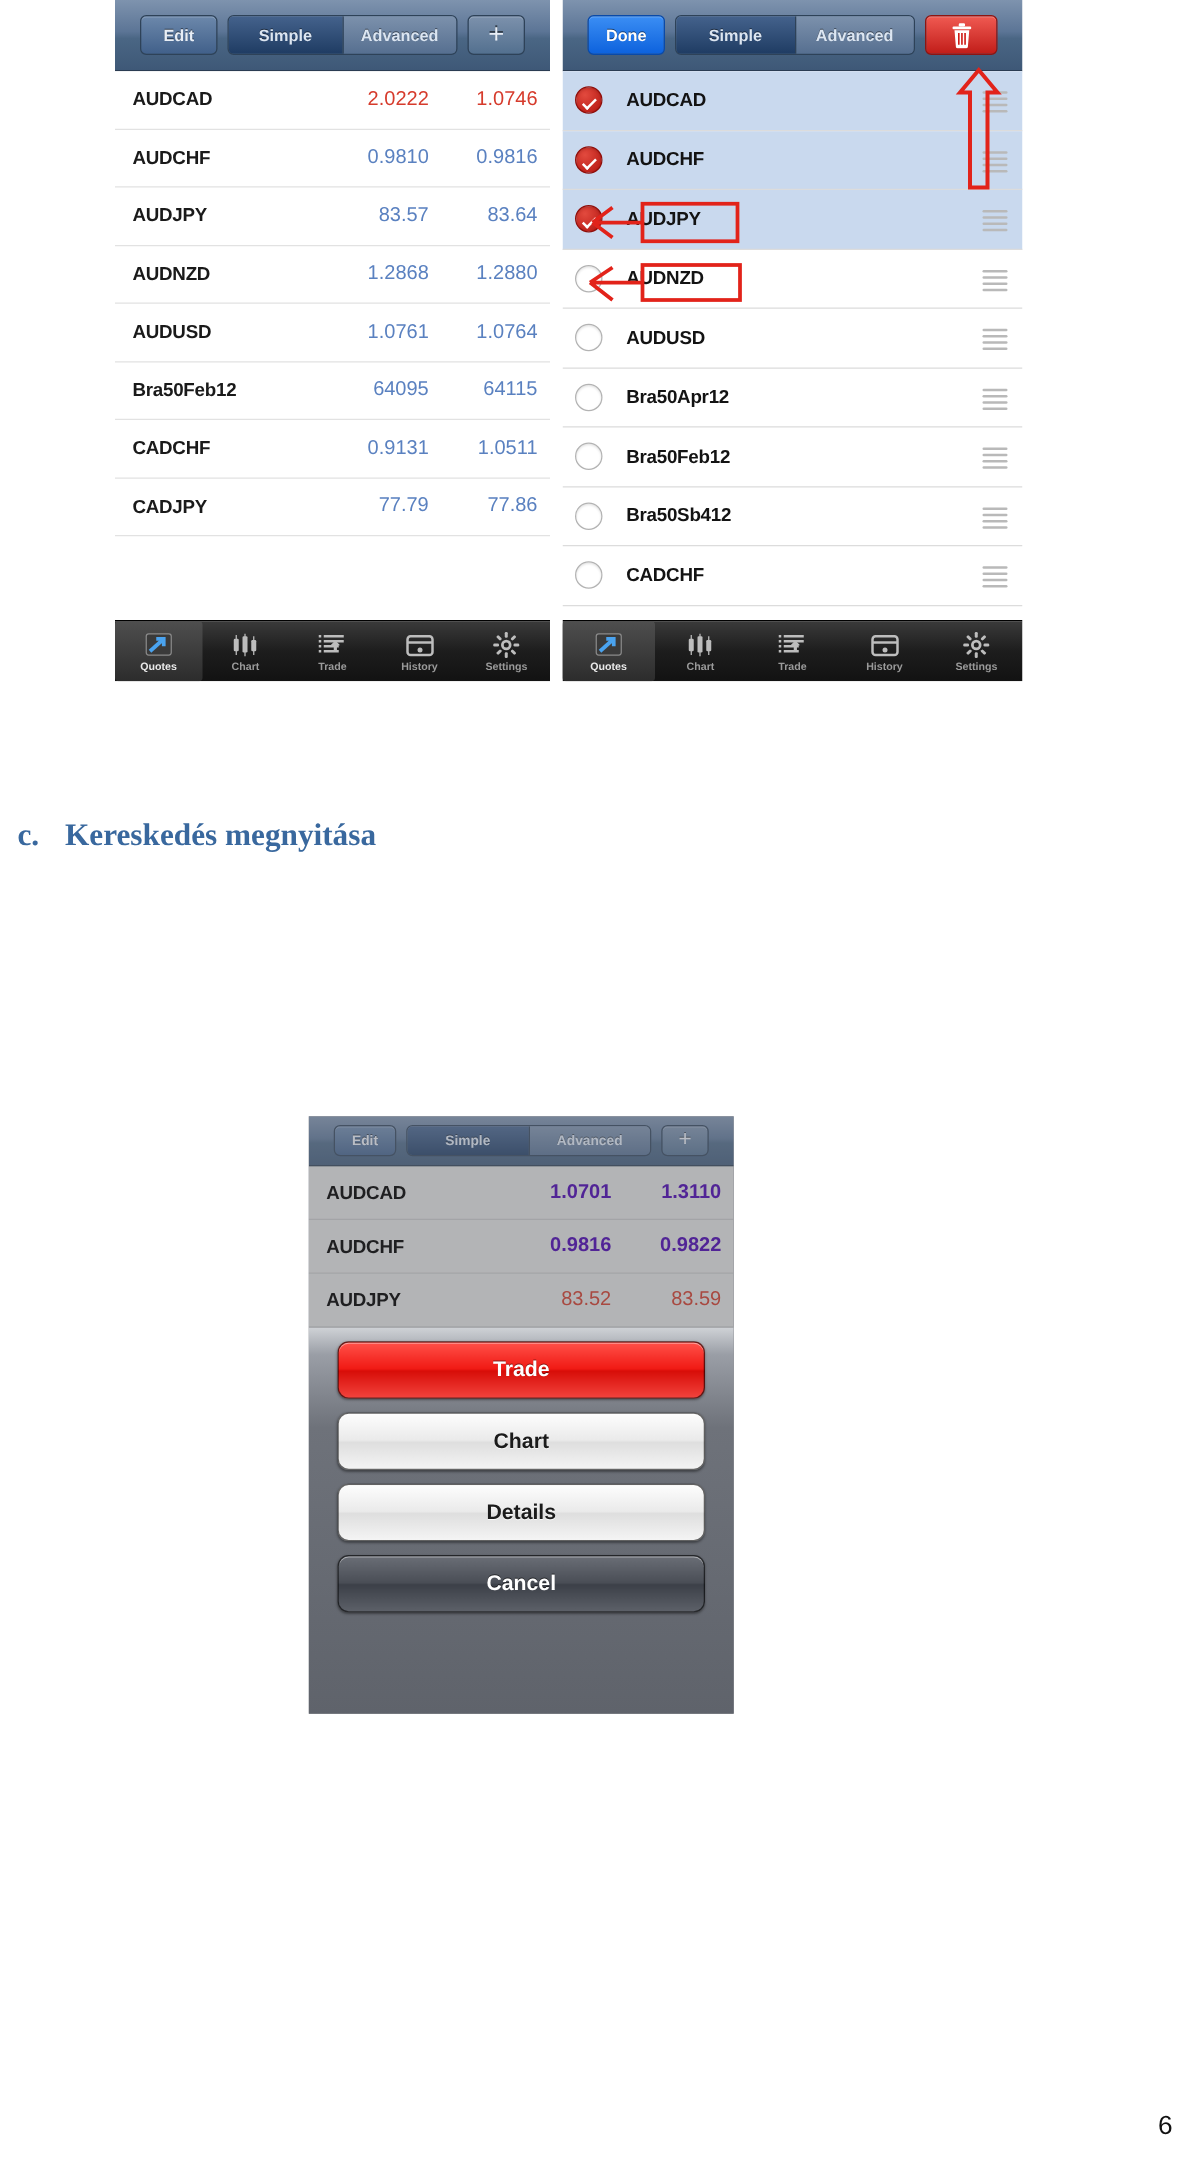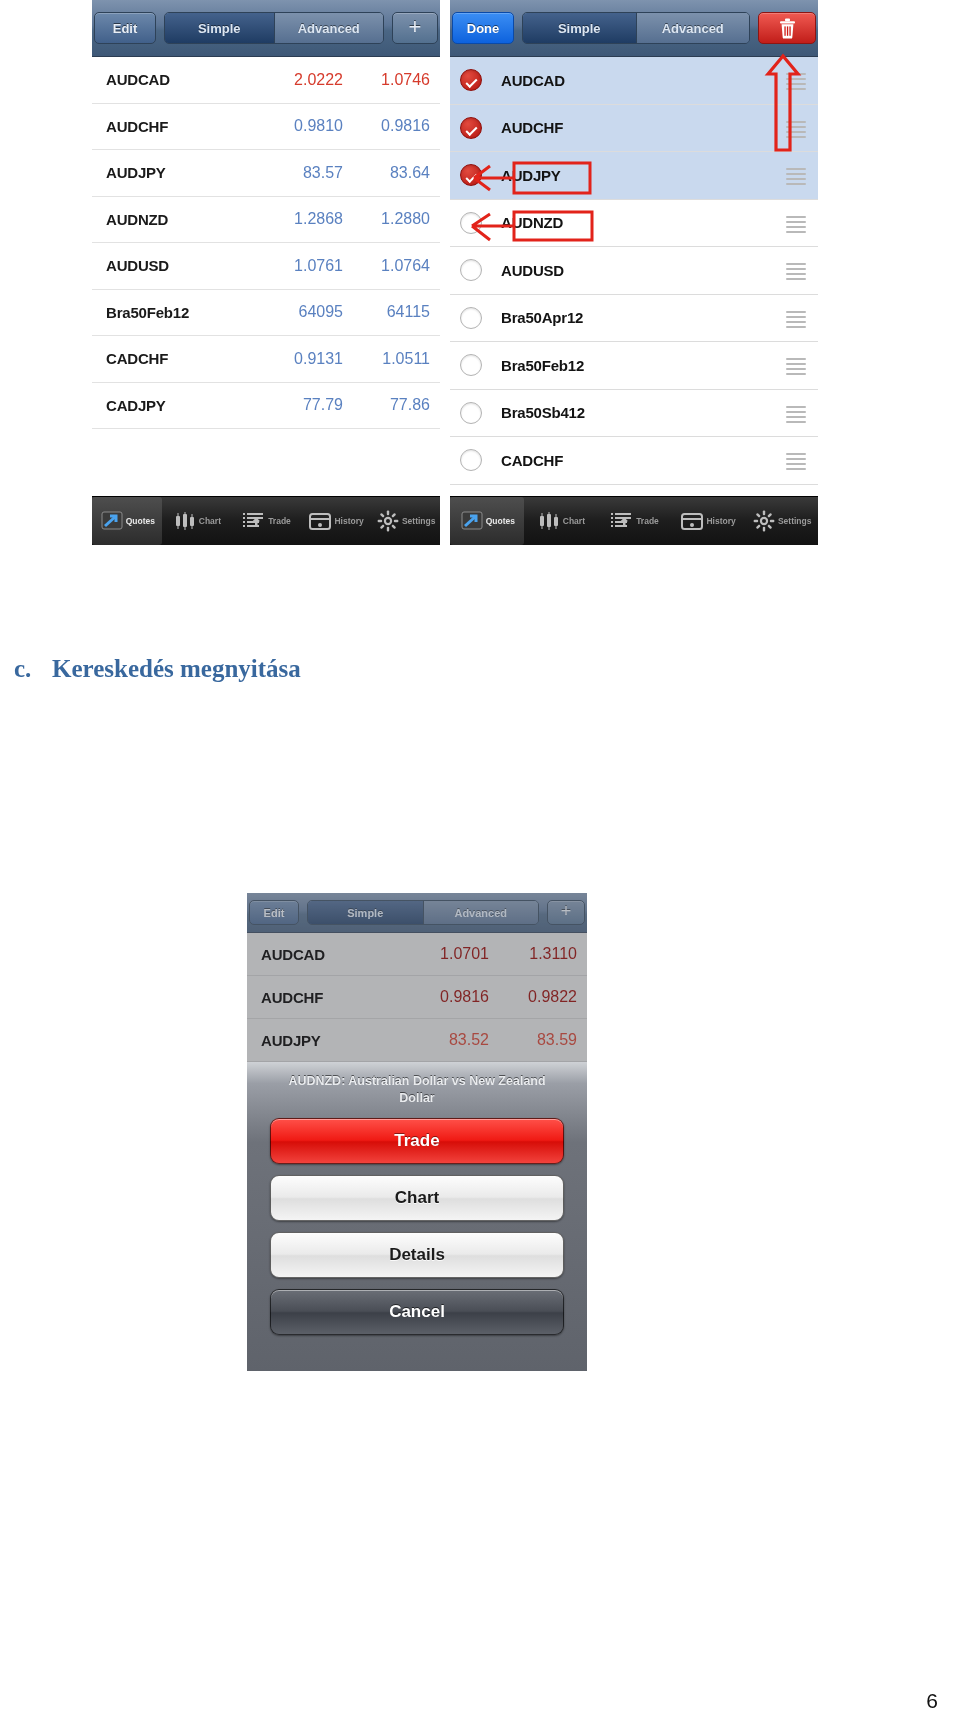--- a/index.html
+++ b/index.html
@@ -35,21 +35,21 @@
   }
   .phone.right { width: 368px; }
 
   
   .navbar {
     height: 57px;
     background: linear-gradient(to bottom, #7e93ae 0%, #5c7596 45%, #4a6684 55%, #3e5877 100%);
     border-bottom: 1px solid #2b3c52;
     display: flex;
     align-items: center;
-    padding: 0 2px;
+    padding: 0 20px;
     gap: 8px;
   }
   .btn-pill {
     height: 32px;
     border-radius: 5px;
     display: flex;
     align-items: center;
     justify-content: center;
     font-size: 13px;
     font-weight: bold;
@@ -181,21 +181,21 @@
   .tabbar {
     height: 49px;
     background: linear-gradient(to bottom, #3a3a3a 0%, #1d1d1d 50%, #121212 100%);
     display: flex;
     align-items: stretch;
     border-top: 1px solid #000;
   }
   .tabitem {
     flex: 1;
     display: flex;
-    flex-direction: row;
+    flex-direction: column;
     align-items: center;
     justify-content: center;
     gap: 1px;
     cursor: pointer;
   }
   .tabitem.active { background: linear-gradient(to bottom,#4e4e4e,#2c2c2c); border-radius:3px; }
   .tab-ico { height: 22px; display: flex; align-items: flex-end; }
   .tab-lbl {
     font-size: 8.5px;
     color: #9a9a9a;
@@ -249,21 +249,21 @@
   .fig-bot .seg > div { font-size: 11px; }
   .fig-bot .btn-plus { width: 38px; font-size: 18px; }
   .dim-list { background: #b3b4b6; }
   .dim-list .quote-row {
     height: 43px;
     border-bottom: 1px solid #a3a4a7;
     opacity: .95;
   }
   .dim-list .q-sym { font-size: 15px; color: #18181a; flex: 0 0 140px;}
   .dim-list .q-bid, .dim-list .q-ask { font-size: 16px; }
-  .dim-list .up { color: #7f1d1d; }
+  .dim-list .up { color: #4c1d95; font-weight: bold; }
   .dim-list .down { color: #a8443b; }
 
   .sheet {
     flex: 1;
     background: linear-gradient(to bottom, #cfd2d6 0%, #9a9ea6 7%, #6e727a 26%, #5f636b 100%);
     padding: 11px 23px 14px 23px;
     display: flex;
     flex-direction: column;
   }
   .sheet-title {
@@ -691,21 +691,20 @@
       <span class="q-ask up">0.9822</span>
     </div>
     <div class="quote-row">
       <span class="q-sym">AUDJPY</span>
       <span class="q-bid down">83.52</span>
       <span class="q-ask down">83.59</span>
     </div>
       </div>
 
     <div class="sheet">
-      <div class="sheet-title">AUDNZD: Australian Dollar vs New Zealand Dollar</div>
       <div id="sheet-buttons">
       <div class="sheet-btn sb-red">Trade</div>
       <div class="sheet-btn sb-grey">Chart</div>
       <div class="sheet-btn sb-grey">Details</div>
       <div class="sheet-btn sb-dark">Cancel</div>
         </div>
     </div>
   </div>
 
   <div class="pageno">6</div>

